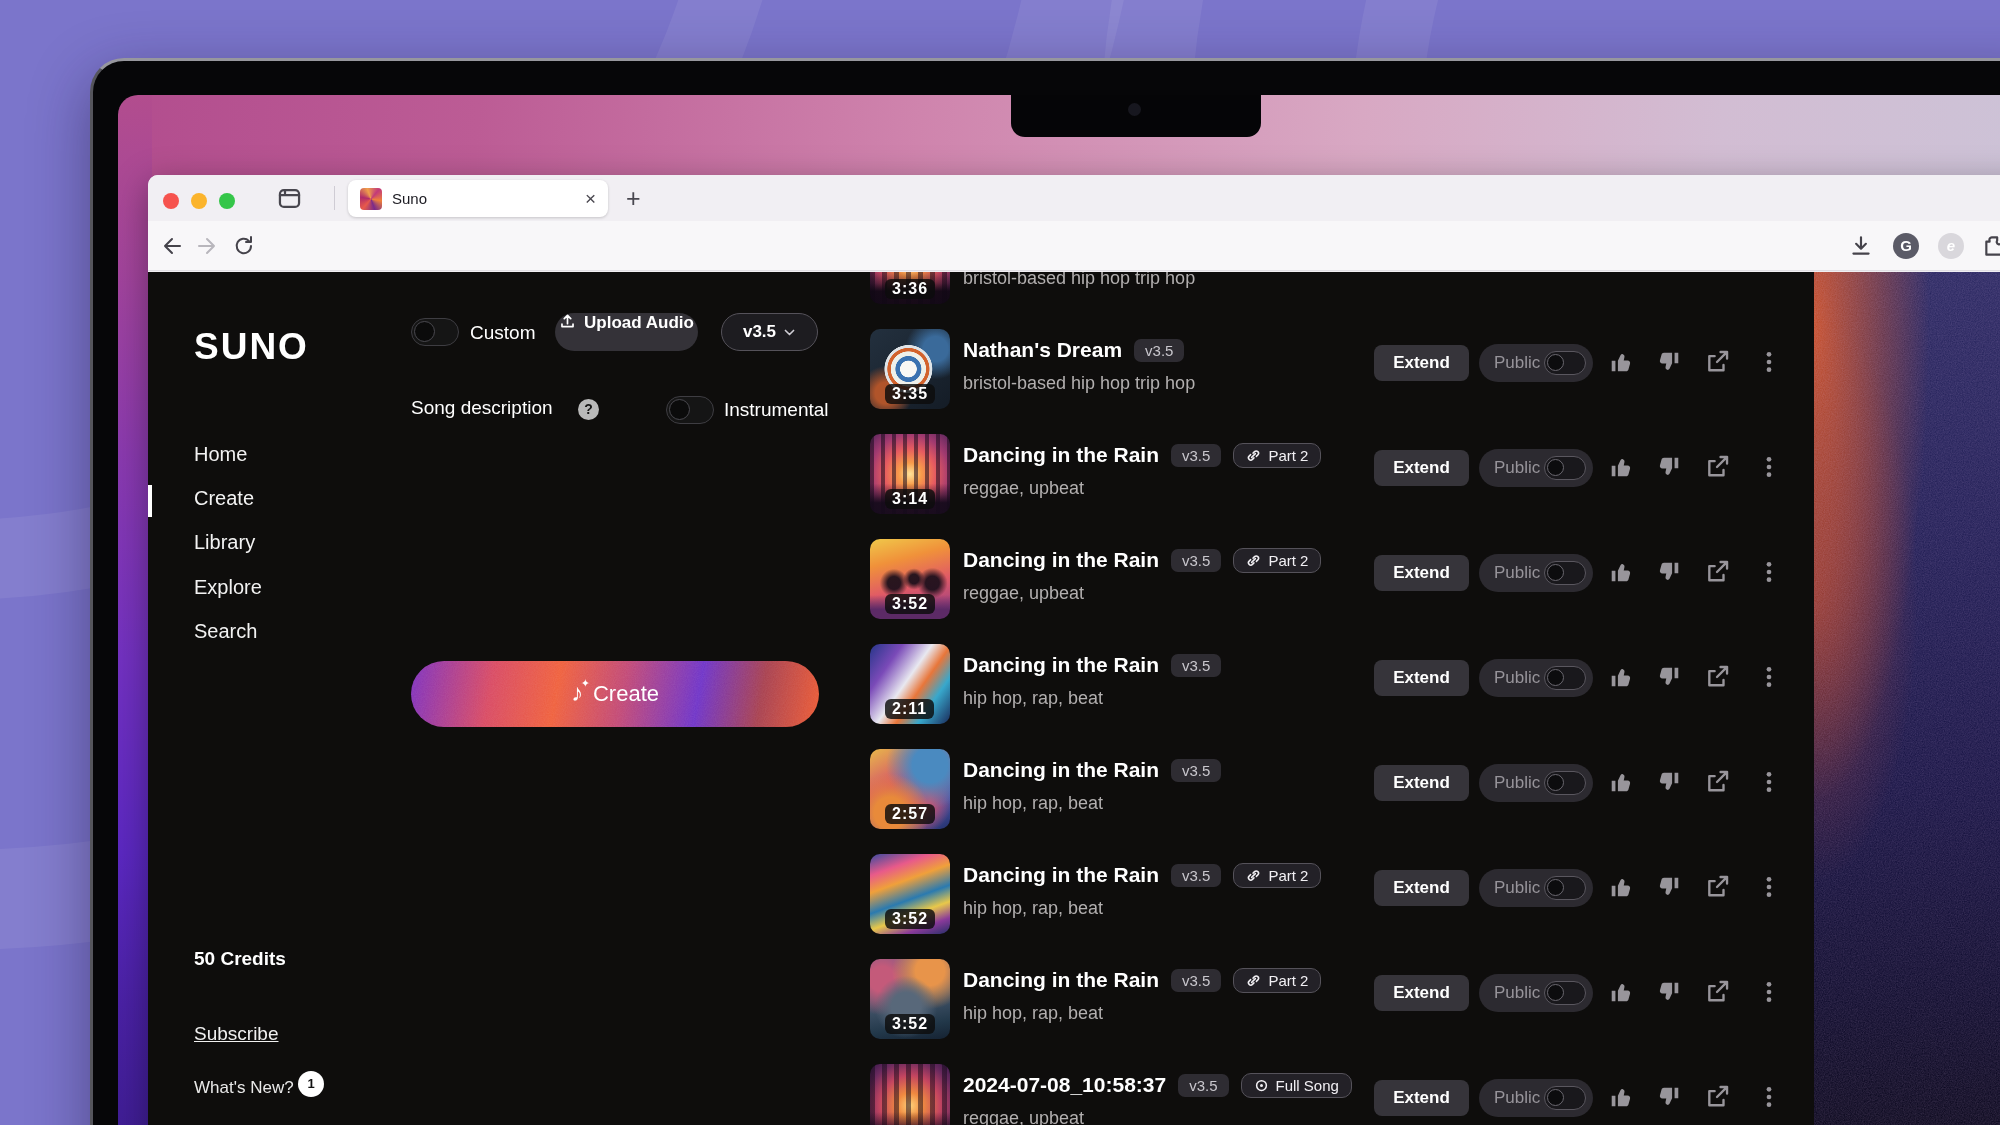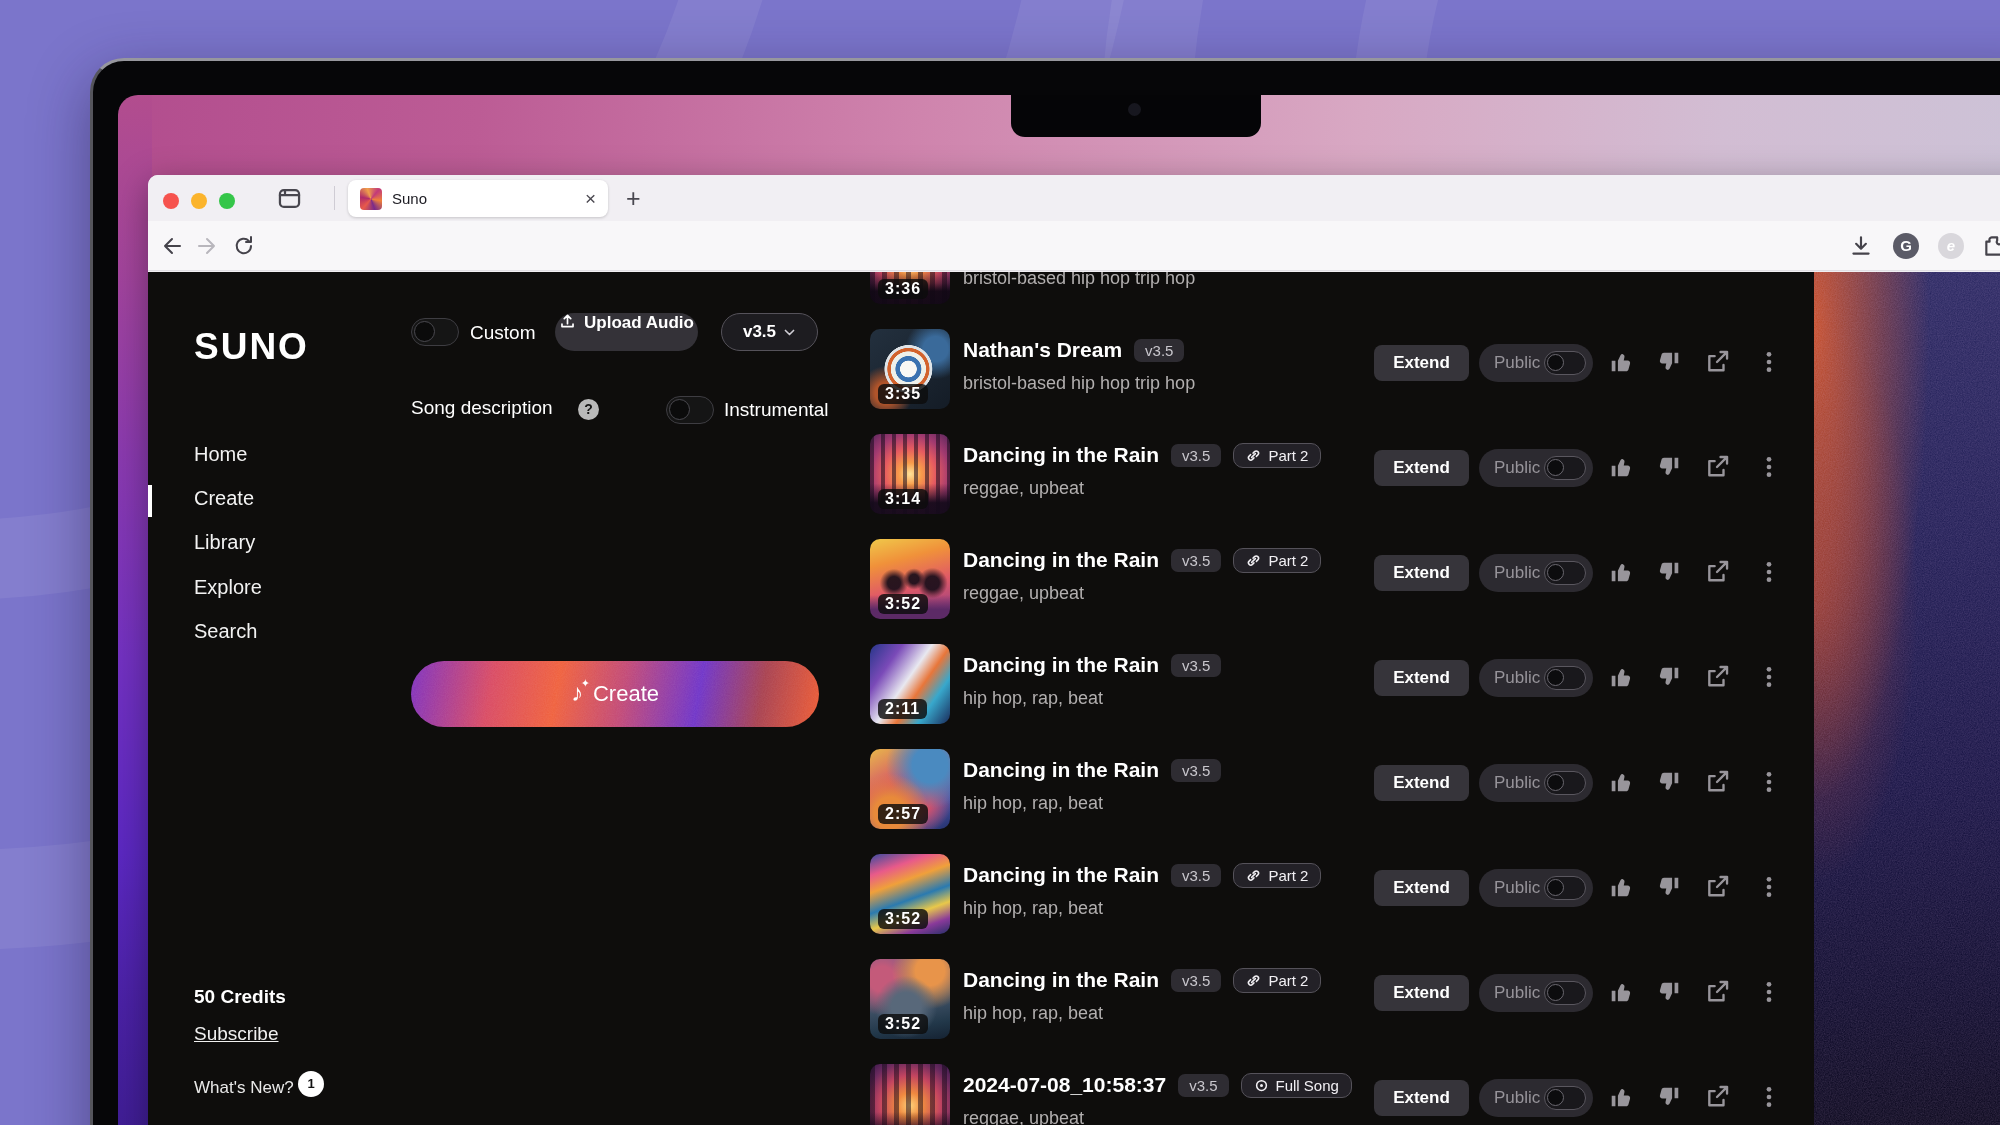--- a/index.html
+++ b/index.html
@@ -65,21 +65,21 @@
   .e-badge { left:1790px; background:#d9d7dc; border-radius:50%; color:#fff; font-weight:bold;
     font-style:italic; font-size:15px; text-align:center; line-height:26px; }
   .puzzle-ic { left:1834px; }
 
   
   .content { position:absolute; left:0; top:97px; right:0; bottom:0; background:#0e0d0c; overflow:hidden; }
 
   .suno-logo { position:absolute; left:46px; top:54px; color:#fff; font-size:37px; font-weight:800; letter-spacing:2px; }
   .nav-item { position:absolute; left:46px; height:30px; color:#f2f2f2; font-size:20px; cursor:pointer; }
   .active-bar { position:absolute; left:0; top:213px; width:4px; height:32px; background:#fff; }
-  .credits { position:absolute; left:46px; top:714px; color:#fff; font-size:19px; font-weight:bold; }
+  .credits { position:absolute; left:46px; top:676px; color:#fff; font-size:19px; font-weight:bold; }
   .subscribe { position:absolute; left:46px; top:751px; color:#f0f0f0; font-size:19px;text-decoration:underline; }
   .whatsnew { position:absolute; left:46px; top:806px; color:#e9e9e9; font-size:17px; }
   .wn-badge { position:absolute; left:150px; top:799px; width:26px; height:26px; border-radius:50%;
     background:#fff; color:#111; font-size:13px; font-weight:bold; text-align:center; line-height:26px; }
 
   
   .toggle { position:absolute; width:48px; height:28px; border-radius:14px; background:#151515; border:1.5px solid #3e3d42; }
   .toggle .knob { position:absolute; left:2px; top:2px; width:21px; height:21px; border-radius:50%; background:#0b0b0b; border:1.5px solid #4a494f; }
   .tg-custom { left:263px; top:46px; }
   .tg-instr { left:518px; top:124px; }
@@ -107,21 +107,21 @@
   .create-btn { position:absolute; left:263px; top:389px; width:408px; height:66px; border-radius:33px;
     background:linear-gradient(100deg,#7e30c0 0%,#d94a63 20%,#f0603c 36%,#c24876 52%,#6f33c8 70%,#a8404f 85%,#ee5a33 100%);
     color:#fff; font-size:22px; display:flex; align-items:center; justify-content:center; gap:10px; overflow:hidden; }
   .note-glyph { font-size:24px; position:relative; top:-1px; }
   .note-glyph .spark { position:absolute; font-size:11px; right:-7px; top:-2px; }
 
   
   .songlist { position:absolute; left:722px; top:0; width:933px; height:857px; }
   .srow { position:absolute; left:0; width:933px; height:105px; }
   .thumb { position:absolute; left:0; top:10px; width:80px; height:80px; border-radius:10px; overflow:hidden; background:#333; }
-  .dur { position:absolute; left:8px; bottom:5px; background:rgba(12,12,12,.82); color:#fff;
+  .dur { position:absolute; left:15px; bottom:5px; background:rgba(12,12,12,.82); color:#fff;
     font-size:16px; font-weight:bold; border-radius:6px; padding:1px 7px; letter-spacing:1px; }
   .titleline { position:absolute; left:93px; top:16px; height:30px; display:flex; align-items:center; gap:12px; }
   .stitle { color:#fff; font-size:21px; font-weight:bold; white-space:nowrap; }
   .vbadge { background:#2e2c32; color:#c9c7cd; font-size:15px; border-radius:7px; padding:3px 11px; }
   .obadge { background:#232127; border:1.5px solid #55525a; color:#f2f0f4; font-size:15px; border-radius:10px;
     padding:3px 12px; display:flex; align-items:center; gap:7px; }
   .obadge svg { width:15px; height:15px; }
   .ssub { position:absolute; left:93px; top:54px; color:#b2afaf; font-size:18px; white-space:nowrap; }
   .extend-btn { position:absolute; left:504px; top:26px; width:95px; height:36px; background:#36343a;
     border-radius:8px; color:#fff; font-size:17px; font-weight:bold; display:flex; align-items:center; justify-content:center; }

